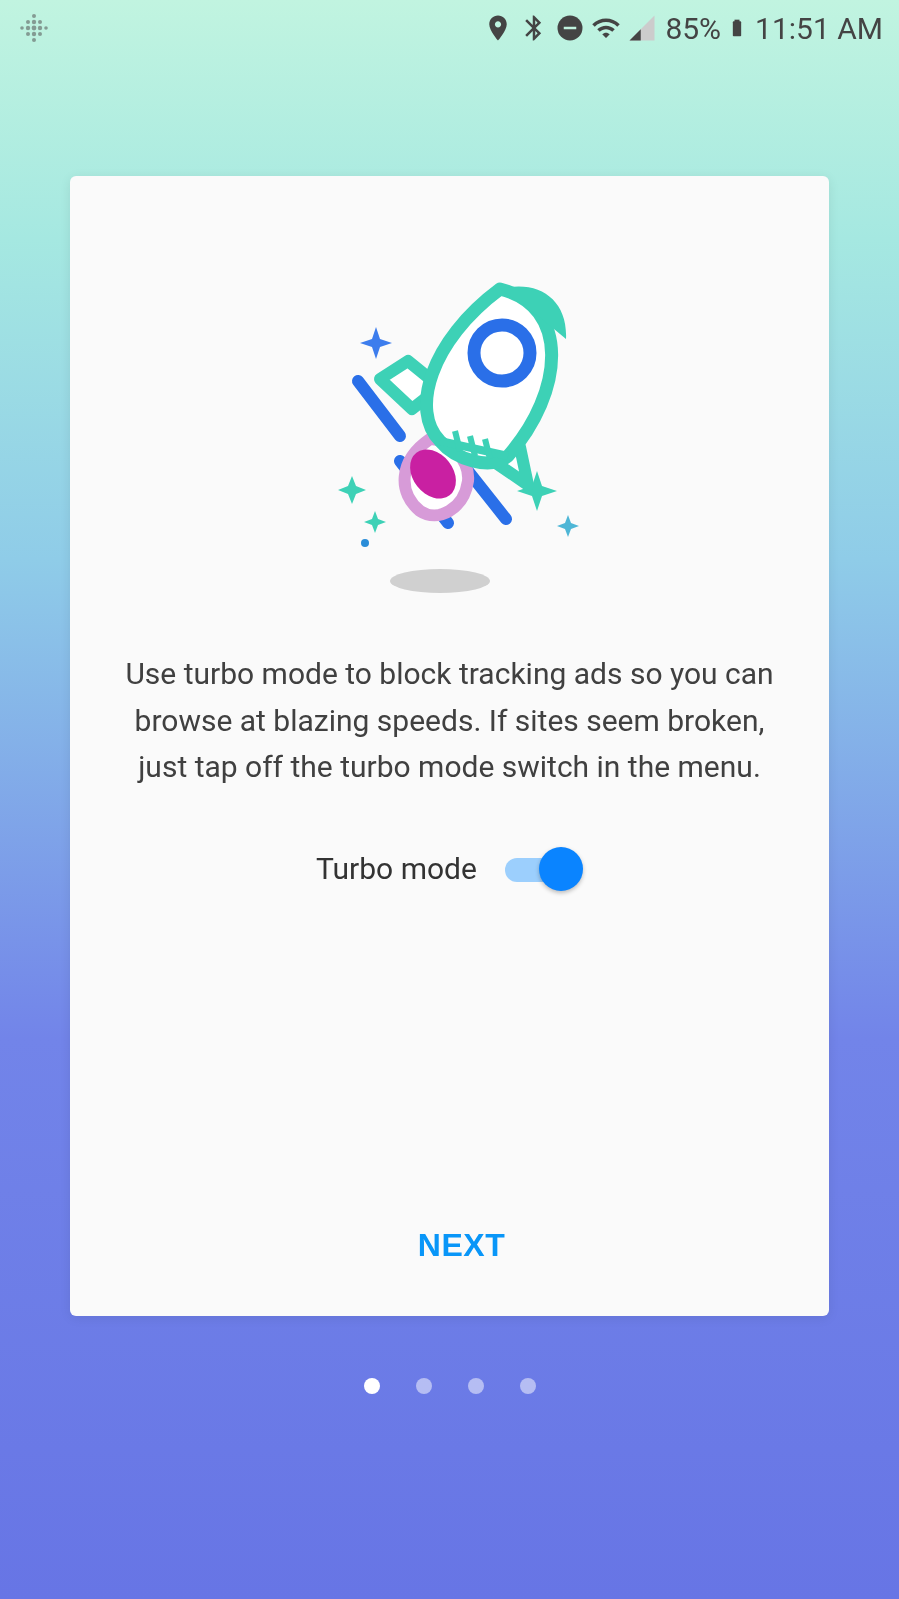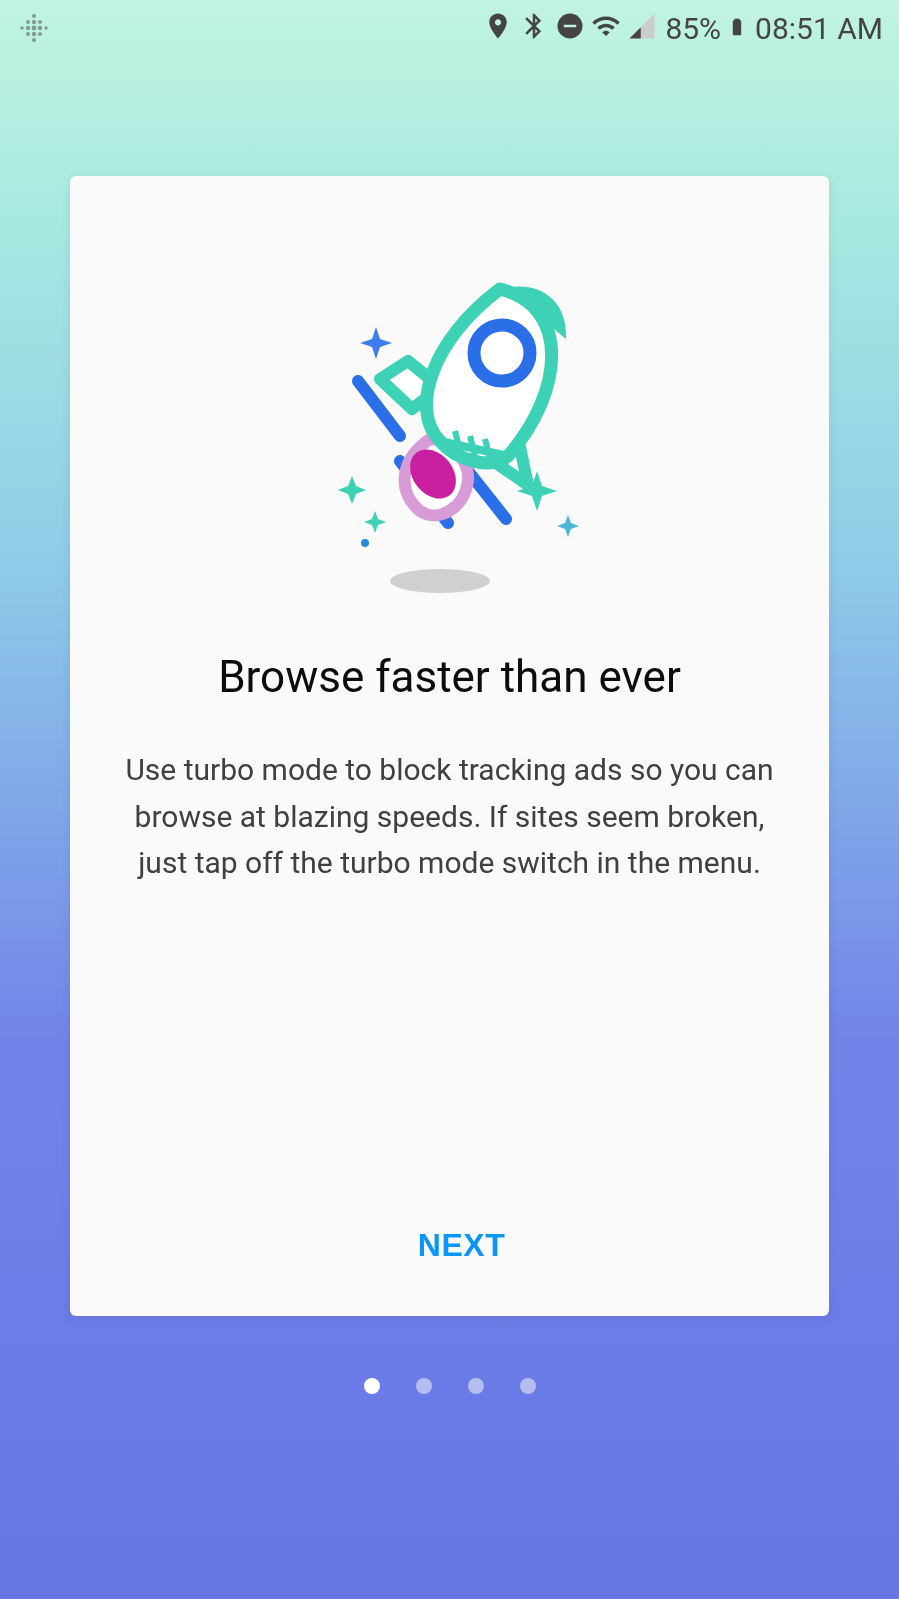--- a/index.html
+++ b/index.html
@@ -32,21 +32,21 @@
     }
     
     .fitbit-icon {
       width: 36px;
       height: 36px;
       opacity: 0.55;
     }
     
     .status-right {
       display: flex;
-      align-items: flex-start;
+      align-items: center;
       gap: 6px;
       font-size: 28px;
       color: #444;
     }
     
     .status-right svg {
       width: 30px;
       height: 30px;
     }
     
@@ -210,21 +210,21 @@
     </svg>
     <svg viewBox="0 0 24 24">
       <path d="M2 22h20V2z" fill="#ccc"></path>
       <path d="M2 22h9V13z" fill="#444"></path>
     </svg>
     <span class="status-text">85%</span>
     <svg viewBox="0 0 24 24" fill="#444" style="width:20px;height:32px;">
       <rect x="7" y="4" width="10" height="18" rx="1"></rect>
       <rect x="9" y="2" width="6" height="3"></rect>
     </svg>
-    <span class="status-text">08:51 AM</span>
+    <span class="status-text">11:51 AM</span>
   </div>
 </div>
 
 <div class="card">
   <div class="rocket-container">
     <svg class="rocket-svg" viewBox="0 0 320 340">
 
       <ellipse cx="150" cy="320" rx="50" ry="12" fill="#d0d0d0"></ellipse>
 
       <line x1="68" y1="120" x2="110" y2="175" stroke="#2a6fe8" stroke-width="12" stroke-linecap="round"></line>
@@ -250,24 +250,30 @@
 
       <circle cx="212" cy="92" r="28" fill="#fff" stroke="#2a6fe8" stroke-width="13"></circle>
 
       <line x1="150" y1="180" x2="218" y2="195" stroke="#3dd1b6" stroke-width="8"></line>
       <line x1="165" y1="170" x2="170" y2="190" stroke="#3dd1b6" stroke-width="6"></line>
       <line x1="180" y1="175" x2="185" y2="195" stroke="#3dd1b6" stroke-width="6"></line>
       <line x1="195" y1="178" x2="200" y2="198" stroke="#3dd1b6" stroke-width="6"></line>
     </svg>
   </div>
 
-  <h1 class="headline">Browse faster than ever</h1>
 
   <p class="description">Use turbo mode to block tracking ads so you can browse at blazing speeds. If sites seem broken, just tap off the turbo mode switch in the menu.</p>
 
+  <div class="toggle-row">
+    <span class="toggle-label">Turbo mode</span>
+    <div class="toggle">
+      <div class="toggle-track"></div>
+      <div class="toggle-thumb"></div>
+    </div>
+  </div>
 
   <button class="next-button">NEXT</button>
 </div>
 
 <div class="pagination">
   <div class="dot active"></div>
   <div class="dot"></div>
   <div class="dot"></div>
   <div class="dot"></div>
 </div>

